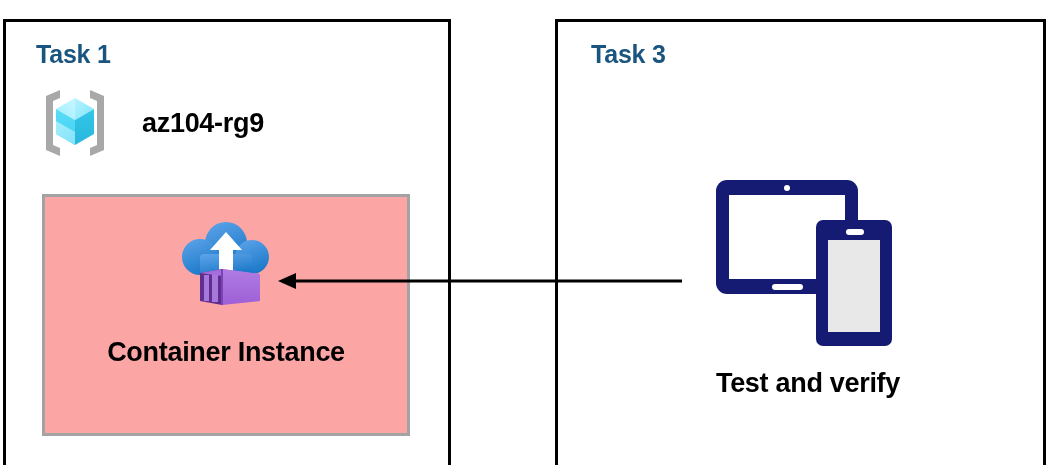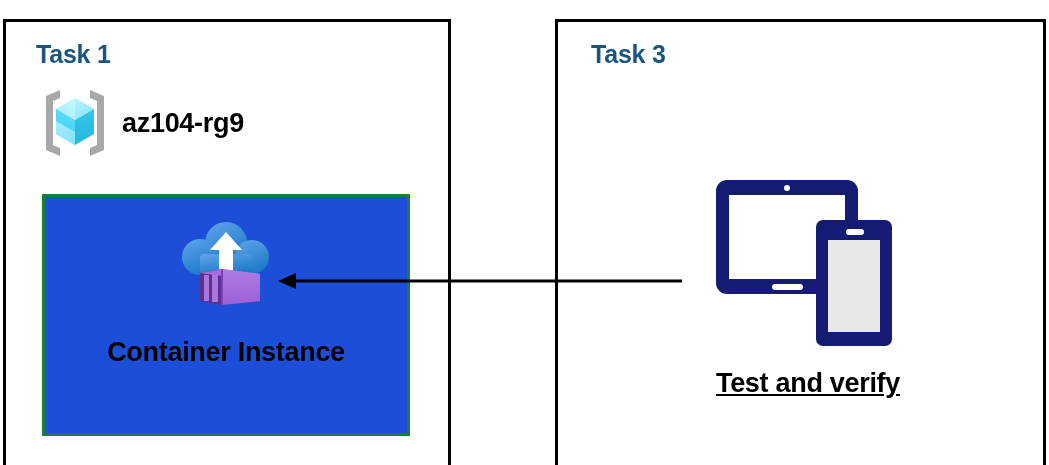--- a/index.html
+++ b/index.html
@@ -41,41 +41,41 @@
   #title-task1 { left: 30px; top: 18px; }
   #title-task2 { left: 33px; top: 18px; }
 
   
   #rg-row {
     position: absolute;
     left: 30px;
     top: 62px;
     display: flex;
     align-items: center;
-    gap: 8px;
+    gap: 28px;
     justify-content: space-between;
   }
   #rg-icon { width: 78px; height: 78px; display: block; }
   #rg-label {
     font-size: 27px;
     font-weight: bold;
     color: #000000;
     white-space: nowrap;
     letter-spacing: -0.3px;
   }
 
   
   #container-box {
     position: absolute;
     left: 36px;
     top: 172px;
     width: 368px;
     height: 242px;
-    background: #1d4ed8;
-    border: 3px solid #15803d;
+    background: #fca5a5;
+    border: 3px solid #a3a3a3;
     box-sizing: border-box;
     display: flex;
     flex-direction: column;
     align-items: center;
   }
   #ci-icon {
     width: 100px;
     height: 92px;
     display: block;
     margin-top: 22px;
@@ -100,21 +100,20 @@
     align-items: center;
   }
   #devices-icon { width: 192px; height: 178px; display: block; }
   #devices-label {
     margin-top: 16px;
     font-size: 27px;
     font-weight: bold;
     color: #000000;
     white-space: nowrap;
     letter-spacing: -0.3px;
-    text-decoration: underline;
   }
 
   
   #connector-arrow {
     position: absolute;
     left: 272px;
     top: 248px;
     width: 412px;
     height: 34px;
     pointer-events: none;

